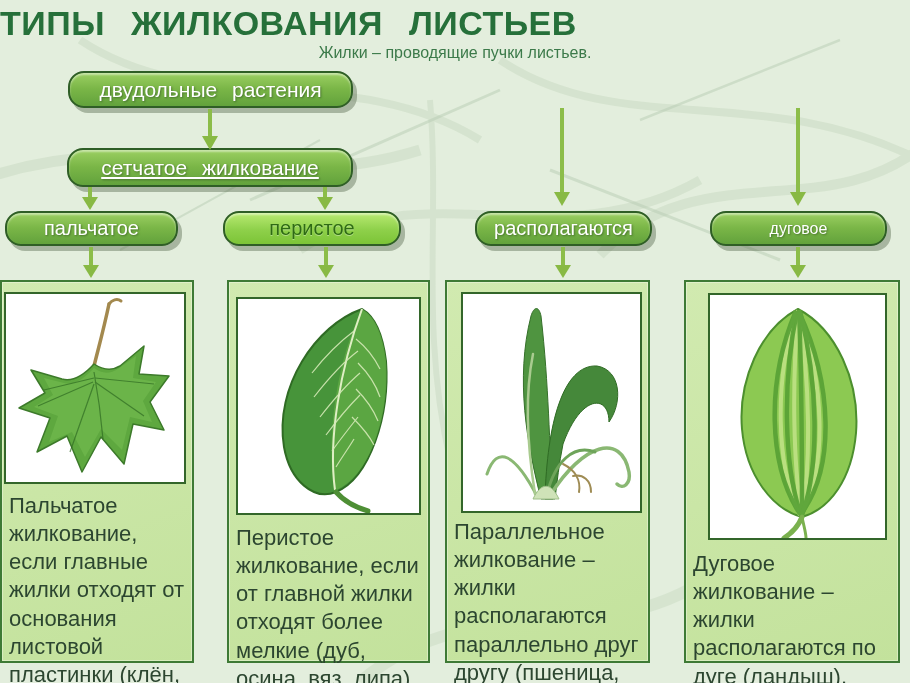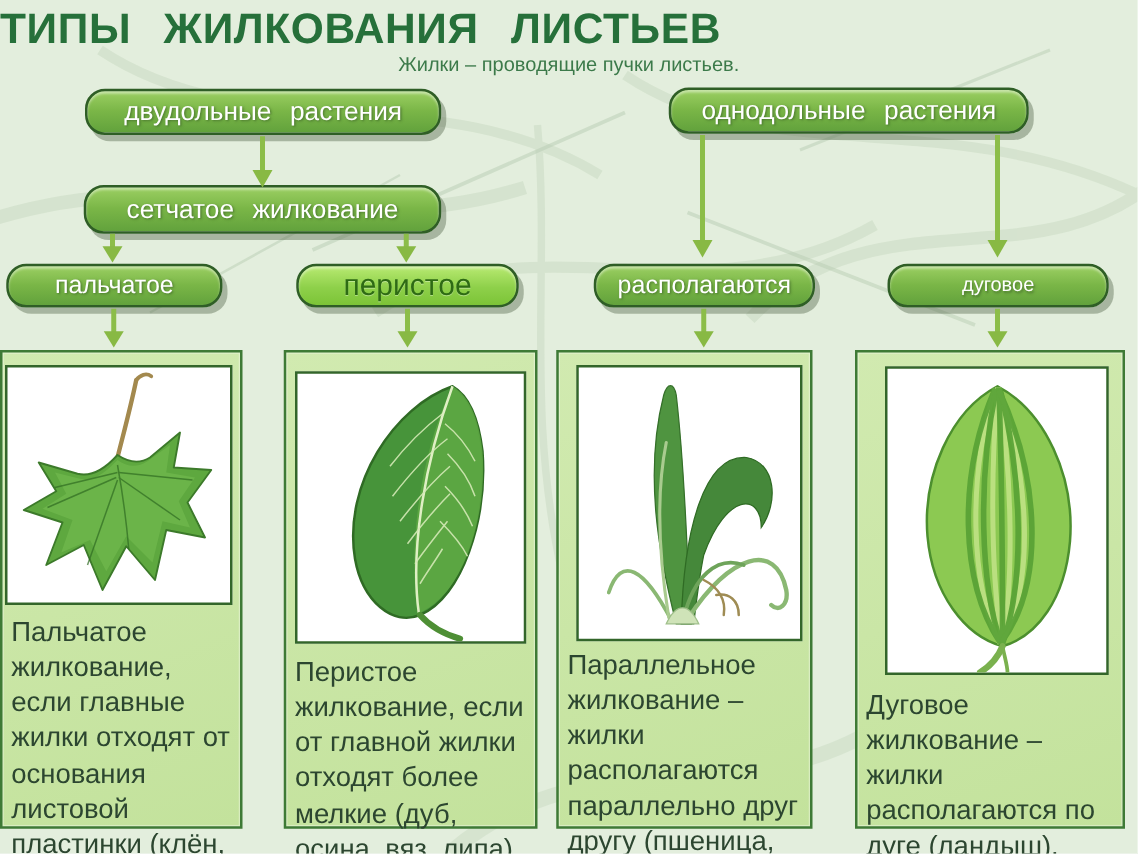--- a/index.html
+++ b/index.html
@@ -25,23 +25,23 @@
     box-shadow:4px 5px 0 rgba(70,90,60,.38), inset 0 2px 2px rgba(255,255,255,.45);
     text-shadow:1px 1px 2px rgba(40,70,30,.55);
     white-space:nowrap;
   }
   .flow-box.highlight{
     background:linear-gradient(180deg,#b8ea71 0%,#8ed04a 55%,#7cc437 100%);
     color:#2e6b14;text-shadow:0 1px 0 rgba(255,255,255,.35);
   }
   #box-dicot{left:68px;top:71px;width:281px;height:33px;}
   #box-monocot{left:535px;top:70px;width:284px;height:33px;}
-  #box-reticulate{left:67px;top:148px;width:282px;height:35px;}
+  #box-reticulate{left:67px;top:148px;width:282px;height:35px;text-decoration:underline;}
   #box-palmate{left:5px;top:211px;width:169px;height:31px;font-size:20px;}
-  #box-pinnate{left:237px;top:211px;width:174px;height:31px;font-size:24px;}
+  #box-pinnate{left:223px;top:211px;width:174px;height:31px;font-size:20px;}
   #box-parallel{left:475px;top:211px;width:173px;height:31px;font-size:20px;}
   #box-arcuate{left:710px;top:211px;width:173px;height:31px;font-size:16px;}
   .arrows{position:absolute;left:0;top:0;pointer-events:none;}
   .type-panel{
     position:absolute;top:280px;
     background:linear-gradient(160deg,#d1eab0 0%,#c3e29c 100%);
     border:2px solid #3e7a35;
     box-shadow:inset 0 0 0 1px rgba(255,255,255,.35);
   }
   #panel-palmate{left:0;width:190px;height:379px;}
@@ -86,21 +86,20 @@
       <path d="M550,170 L780,260" stroke-width="3"></path>
       <path d="M640,120 L840,40" stroke-width="2.5"></path>
       <path d="M120,250 L320,140" stroke-width="2"></path>
     </g>
   </svg>
 
   <div class="title">ТИПЫ ЖИЛКОВАНИЯ ЛИСТЬЕВ</div>
   <div class="subtitle">Жилки – проводящие пучки листьев.</div>
 
   <div class="flow-box" id="box-dicot">двудольные растения</div>
-  <div class="flow-box" id="box-monocot">однодольные растения</div>
   <div class="flow-box" id="box-reticulate">сетчатое жилкование</div>
   <div class="flow-box" id="box-palmate">пальчатое</div>
   <div class="flow-box highlight" id="box-pinnate">перистое</div>
   <div class="flow-box" id="box-parallel">располагаются</div>
   <div class="flow-box" id="box-arcuate">дуговое</div>
 
   <svg class="arrows" width="910" height="683" viewBox="0 0 910 683">
     <g stroke="#8cbd49" stroke-width="4" fill="#88b944">
       <line x1="210" y1="109" x2="210" y2="137"></line>
         <polygon points="202,136 218,136 210,150" stroke="none"></polygon>

